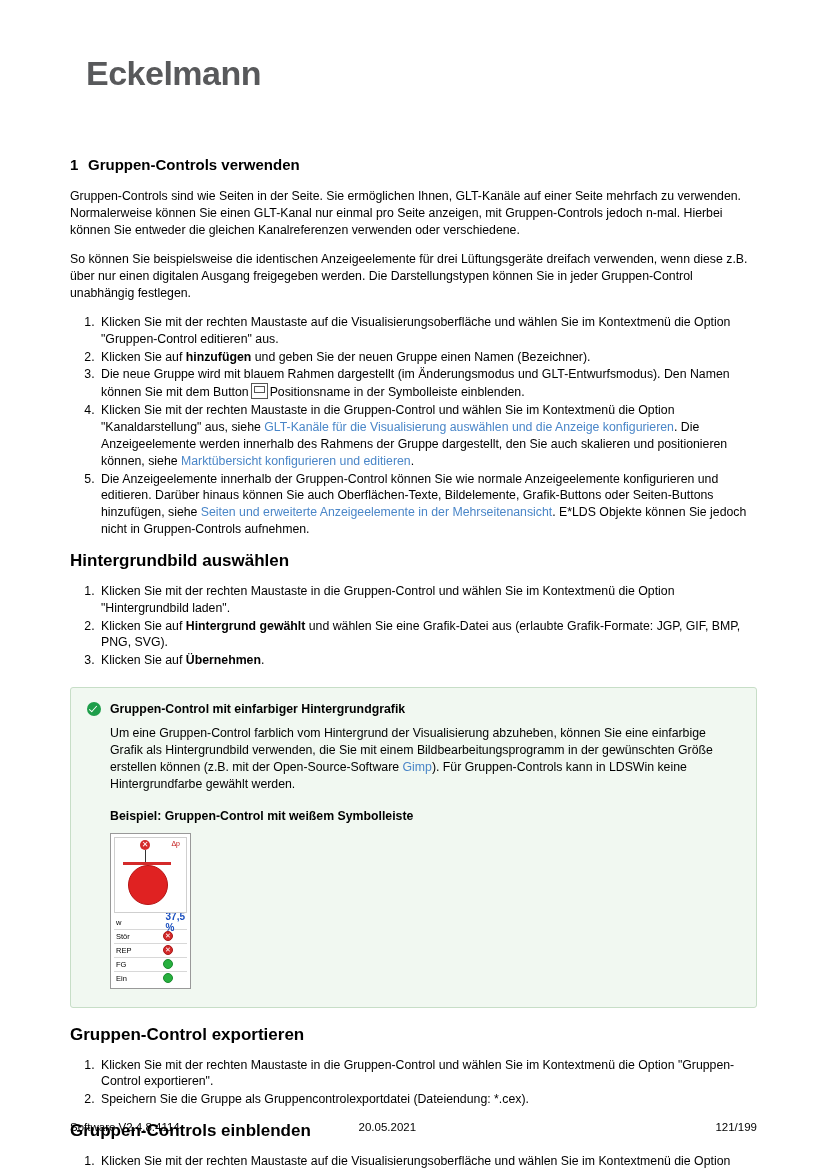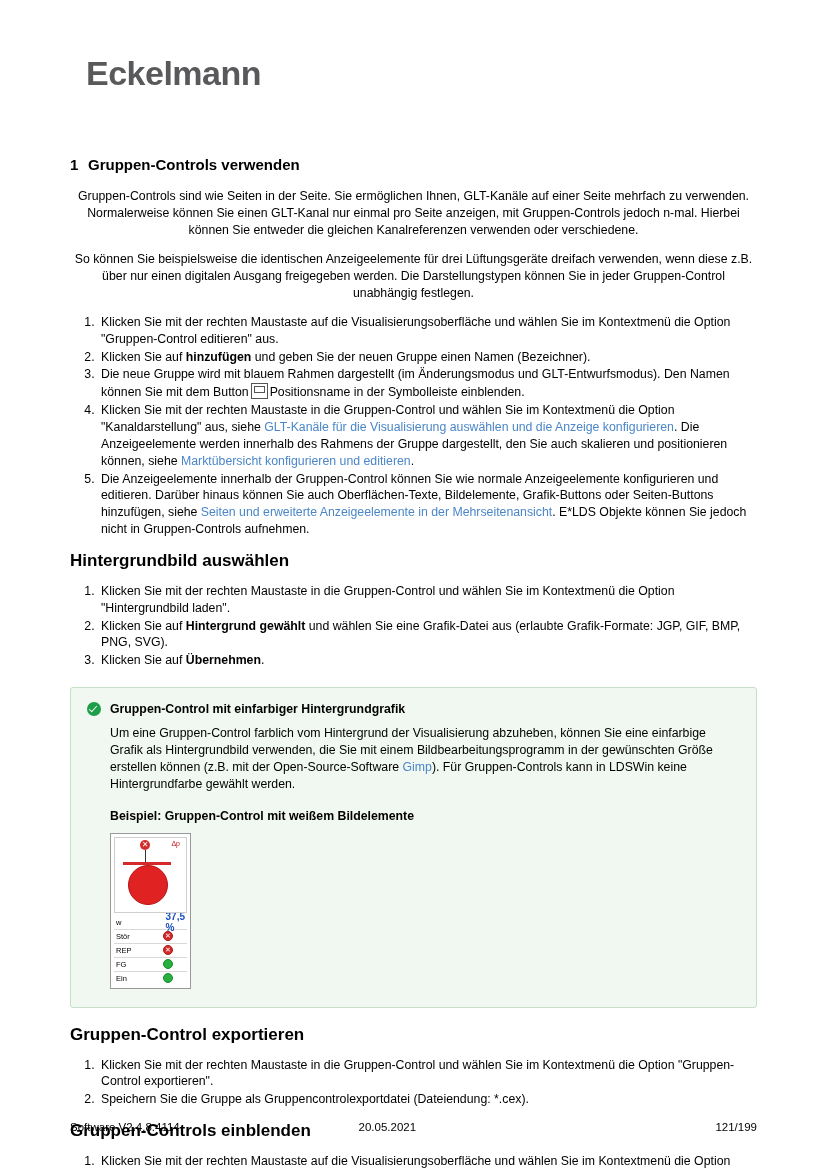--- a/index.html
+++ b/index.html
@@ -38,21 +38,21 @@
     line-height: 1.3;
   }
   h1.section-title .num {
     display: inline-block;
     width: 18px;
   }
   p.body {
     font-size: 12.3px;
     line-height: 1.37;
     margin: 13px 0 0 0;
-    text-align: center;
+    text-align: left;
   }
   ol.steps {
     margin: 12px 0 0 0;
     padding: 0 0 0 28px;
     font-size: 12.3px;
     line-height: 1.37;
   }
   ol.steps > li {
     margin: 0 0 1px 0;
     padding-left: 3px;
@@ -260,21 +260,21 @@
   </ol>
 
   <div class="note">
     <div class="note-head">
       <span class="check"></span>
       <span class="note-title">Gruppen-Control mit einfarbiger Hintergrundgrafik</span>
     </div>
     <div class="note-body">
       <span>Um eine Gruppen-Control farblich vom Hintergrund der Visualisierung abzuheben, können Sie eine einfarbige Grafik als Hintergrundbild verwenden, die Sie mit einem Bildbearbeitungsprogramm in der gewünschten Größe erstellen können (z.B. mit der Open-Source-Software </span><span class="lnk">Gimp</span><span>). Für Gruppen-Controls kann in LDSWin keine Hintergrundfarbe gewählt werden.</span>
     </div>
-    <div class="note-example">Beispiel: Gruppen-Control mit weißem Bildelemente</div>
+    <div class="note-example">Beispiel: Gruppen-Control mit weißem Symbolleiste</div>
 
     <div class="figure">
       <div class="fig-top">
         <span class="fig-dp">Δp</span>
         <span class="fig-x">✕</span>
         <span class="fig-stem"></span>
         <span class="fig-bar"></span>
         <span class="fig-circle"></span>
       </div>
       <div class="fig-rows">

